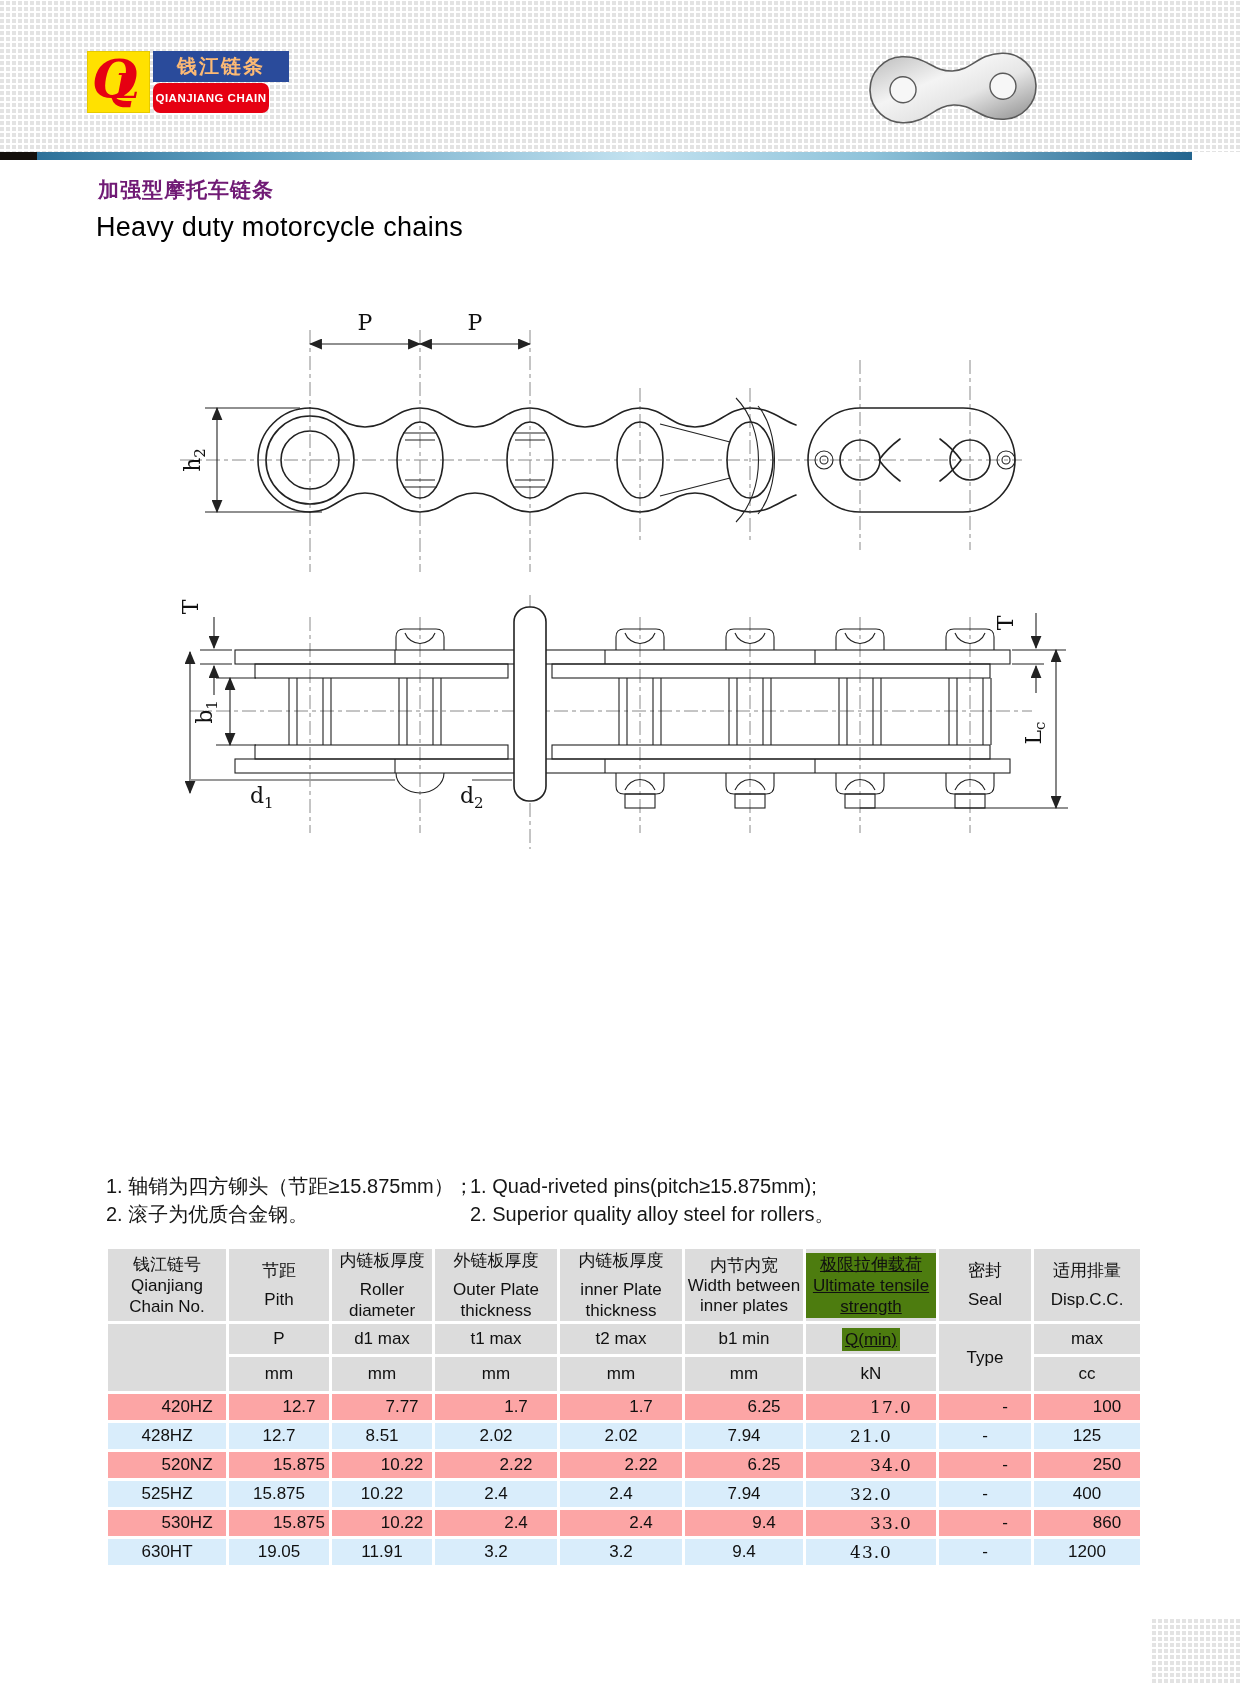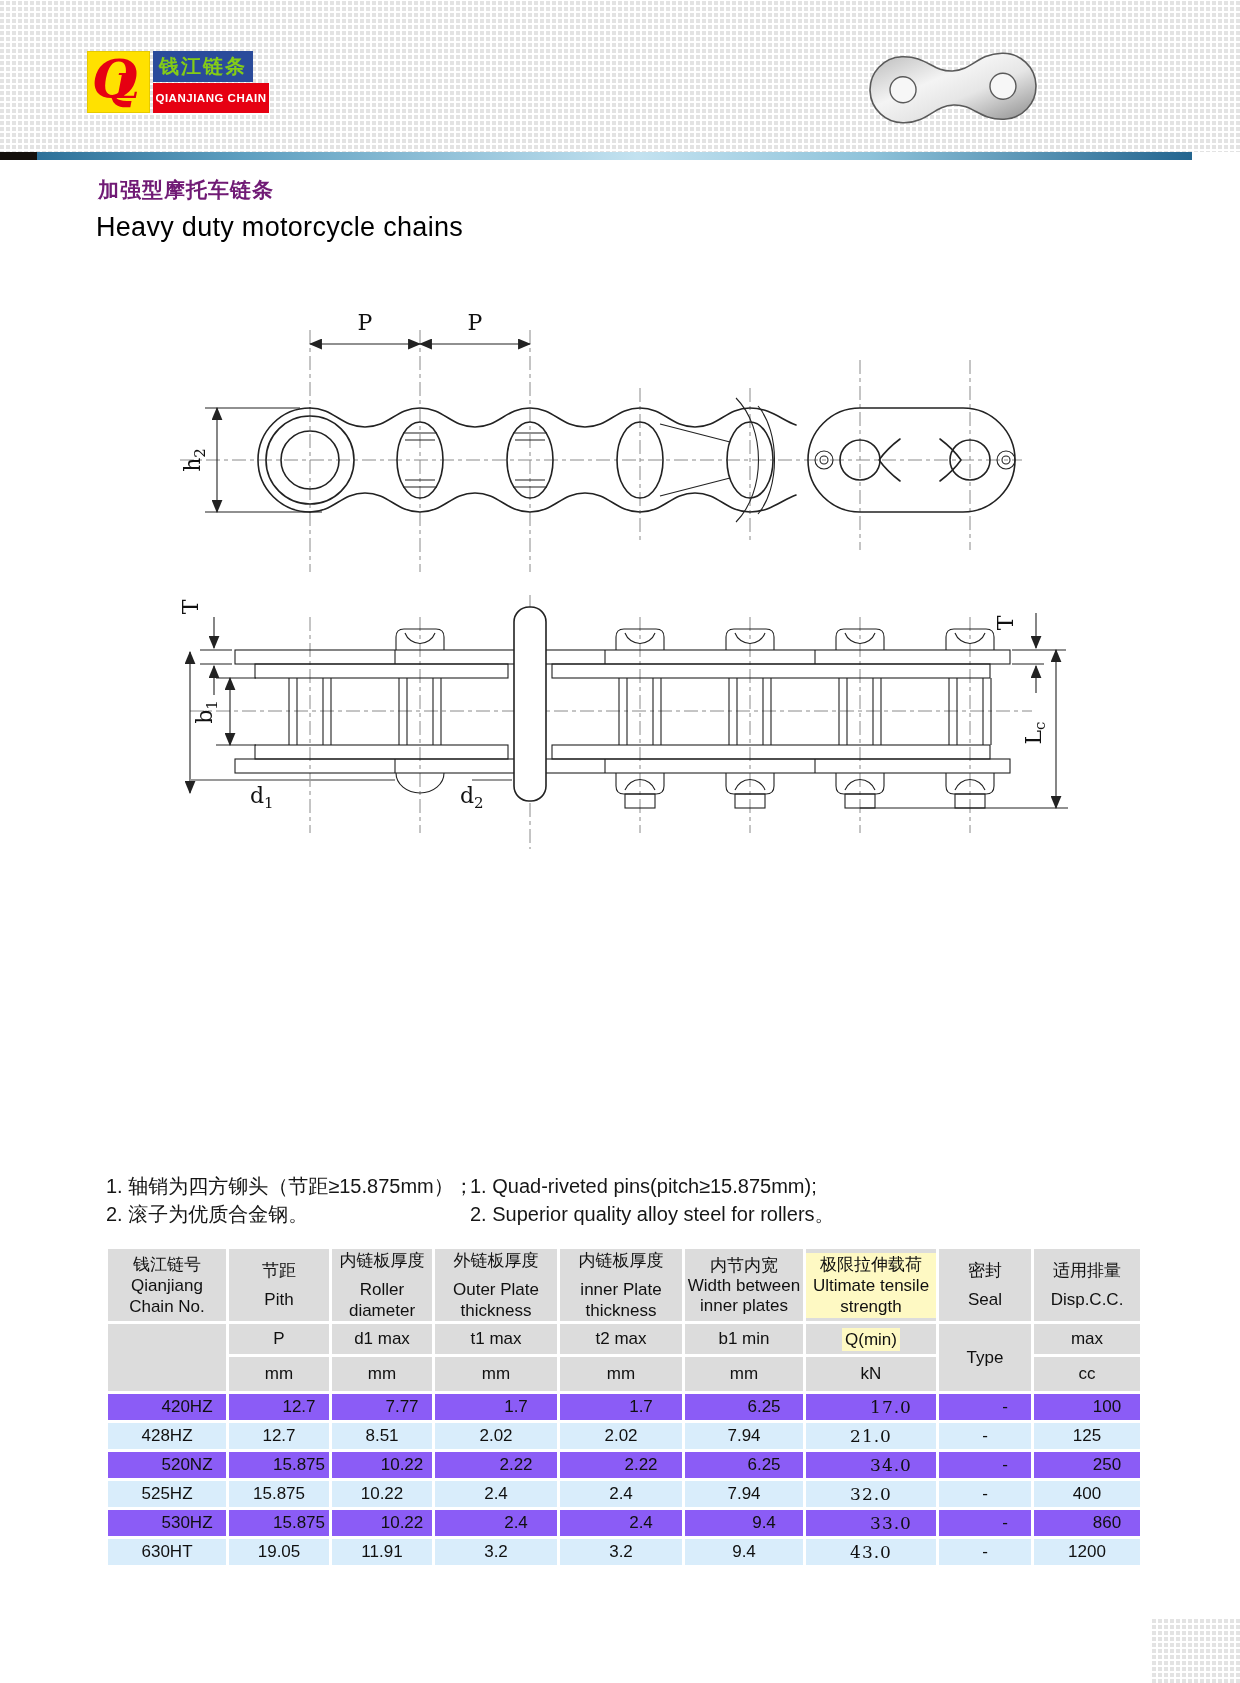--- a/index.html
+++ b/index.html
@@ -9,24 +9,24 @@
       repeating-linear-gradient(to bottom,#fff 0 1px,rgba(255,255,255,0) 1px 5px,#fff 5px 6px),
       repeating-linear-gradient(to right,#e3e3e3 0 4px,#fff 4px 6px);}
   .abs{position:absolute;}
   
   .header-band{left:0;top:0;width:1240px;height:152px;}
   .logo-yellow{left:87px;top:51px;width:63px;height:62px;background:#ffe100;border:1px solid #e6c900;box-sizing:border-box;}
   .logo-q{position:absolute;left:4px;top:-4px;font-family:"DejaVu Serif",serif;font-style:italic;font-weight:bold;
           font-size:52px;color:#e60012;line-height:62px;}
   .logo-l{position:absolute;left:27px;top:14px;font-family:"DejaVu Serif",serif;font-style:italic;font-weight:bold;
           font-size:34px;color:#e60012;}
-  .logo-blue{left:153px;top:51px;width:100px;height:31px;background:#2a4b9b;color:#84cc16;
+  .logo-blue{left:153px;top:51px;width:136px;height:31px;background:#2a4b9b;color:#fdba74;
              display:flex;align-items:center;justify-content:center;font-size:20px;font-weight:bold;letter-spacing:2px;}
   .logo-red{left:153px;top:83px;width:116px;height:30px;background:#e60012;color:#fff;
-            display:flex;align-items:center;justify-content:center;font-size:11.5px;font-weight:bold;letter-spacing:0.5px;}
+            display:flex;align-items:center;justify-content:center;font-size:11.5px;font-weight:bold;letter-spacing:0.5px;border-radius:7px;}
   .bar-black{left:0;top:152px;width:37px;height:8px;background:#14100c;}
   .bar-blue{left:37px;top:152px;width:1155px;height:8px;
             background:linear-gradient(90deg,#2e7199 0%,#5e9fc0 18%,#c3e2f0 52%,#8fc3da 72%,#24658f 100%);}
   .title-zh{left:98px;top:176px;font-size:21px;font-weight:600;letter-spacing:1px;color:#701a75;}
   .title-en{left:96px;top:212px;font-size:27px;font-weight:400;color:#000;letter-spacing:0.3px;}
   
   svg{position:absolute;overflow:visible;}
   .ln{fill:none;stroke:#222;stroke-width:1.6;stroke-linecap:round;}
   .thin{fill:none;stroke:#222;stroke-width:1.1;}
   .cl{fill:none;stroke:#8a8a8a;stroke-width:1;stroke-dasharray:14 4 4 4;}
@@ -40,22 +40,22 @@
   .note-zh{left:106px;top:1172px;}
   .note-en{left:470px;top:1172px;}
   
   table.spec{position:absolute;left:105px;top:1246px;border-collapse:separate;border-spacing:3px;
              table-layout:fixed;width:1038px;}
   table.spec td{text-align:center;vertical-align:middle;padding:0;font-size:17px;color:#101010;}
   td.h{background:#dcdcdc;}
   tr.hr1{height:72px;} tr.hr2{height:30px;} tr.hr3{height:34px;} tr.dr{height:26px;}
   .hline{display:block;line-height:21px;}
   .hzh{margin-bottom:8px;}
-  .inset{background:#fef9c3;display:inline-block;padding:1px 3px;line-height:21px;}
-  tr.row-a td{background:#8b5cf6;padding-left:40px;}
+  .inset{background:#4d7c0f;display:inline-block;padding:1px 3px;line-height:21px;text-decoration:underline;}
+  tr.row-a td{background:#fca5a5;padding-left:40px;}
   tr.row-b td{background:#d9edfb;}
   td.qv{font-family:"DejaVu Serif",serif;font-size:18px;letter-spacing:1px;}
   .corner-dots{left:1152px;top:1618px;width:88px;height:65px;}
 </style>
 </head>
 <body>
 
 <div class="page">
 
   <div class="abs header-band dots"></div>

